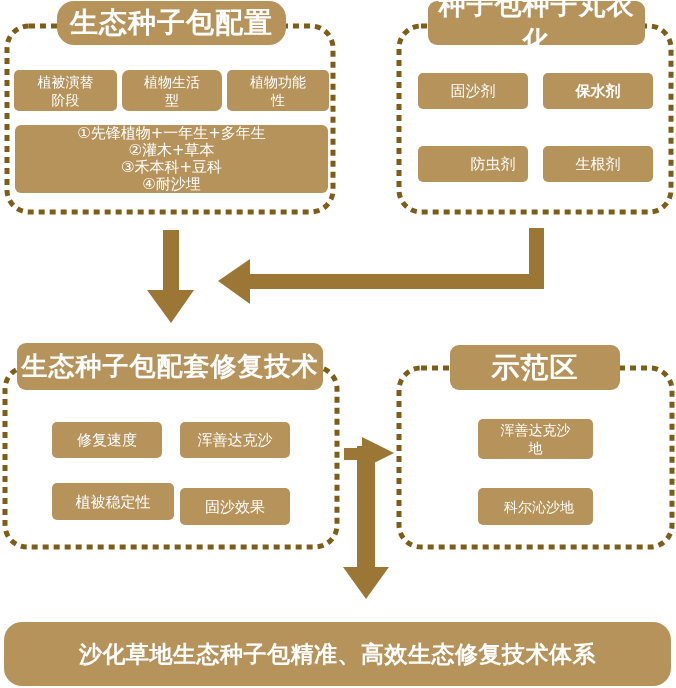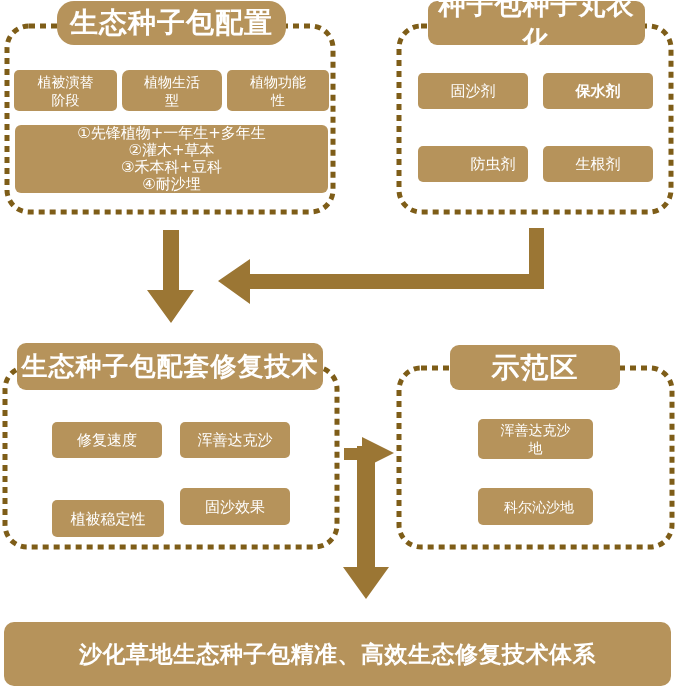--- a/index.html
+++ b/index.html
@@ -40,21 +40,21 @@
   .arrow { fill: #9b7634; }
   .biglist {
     flex-direction: column;
     font-size: 15px;
     line-height: 17px;
     border-radius: 6px;
   }
   .footerbar {
     font-weight: bold;
     font-size: 23px;
-    border-radius: 10px;
+    border-radius: 18px;
     letter-spacing: 0.5px;
   }
 </style>
 </head>
 <body>
 
 <div class="canvas">
 
   <svg class="abs dashrect" style="left:4px; top:23px;" width="332" height="192">
     <rect x="3" y="3" width="326" height="186" rx="22"></rect>
@@ -96,21 +96,21 @@
 
   <div class="abs fillbox itembox" style="left:418px; top:73px; width:110px; height:36px;">固沙剂</div>
   <div class="abs fillbox itembox" style="left:543px; top:73px; width:110px; height:36px;font-weight:bold;">保水剂</div>
   <div class="abs fillbox itembox" style="left:418px; top:146px; width:110px; height:36px;padding-left:40px;">防虫剂</div>
   <div class="abs fillbox itembox" style="left:543px; top:146px; width:110px; height:36px;">生根剂</div>
 
   <div class="abs fillbox itembox" style="left:52px; top:422px; width:110px; height:36px;">修复速度</div>
 
   <div class="abs fillbox titlebox" style="left:17px; top:343px; width:306px; height:47px; font-size:26px;">生态种子包配套修复技术</div>
   <div class="abs fillbox itembox" style="left:180px; top:422px; width:110px; height:36px;">浑善达克沙</div>
-  <div class="abs fillbox itembox" style="left:52px; top:500px; width:112px; height:37px;">植被稳定性</div>
+  <div class="abs fillbox itembox" style="left:52px; top:483px; width:122px; height:37px;">植被稳定性</div>
   <div class="abs fillbox itembox" style="left:180px; top:488px; width:110px; height:37px;">固沙效果</div>
 
   <div class="abs fillbox itembox pre" style="left:478px; top:419px; width:115px; height:40px; font-size:14px;">浑善达克沙
 地</div>
 
   <div class="abs fillbox titlebox" style="left:450px; top:345px; width:170px; height:45px; font-size:28px;">示范区</div>
   <div class="abs fillbox itembox" style="left:478px; top:488px; width:115px; height:37px; font-size:14px;padding-left:7px;">科尔沁沙地</div>
 
   <div class="abs fillbox footerbar" style="left:4px; top:622px; width:667px; height:64px;">沙化草地生态种子包精准、高效生态修复技术体系</div>
 

